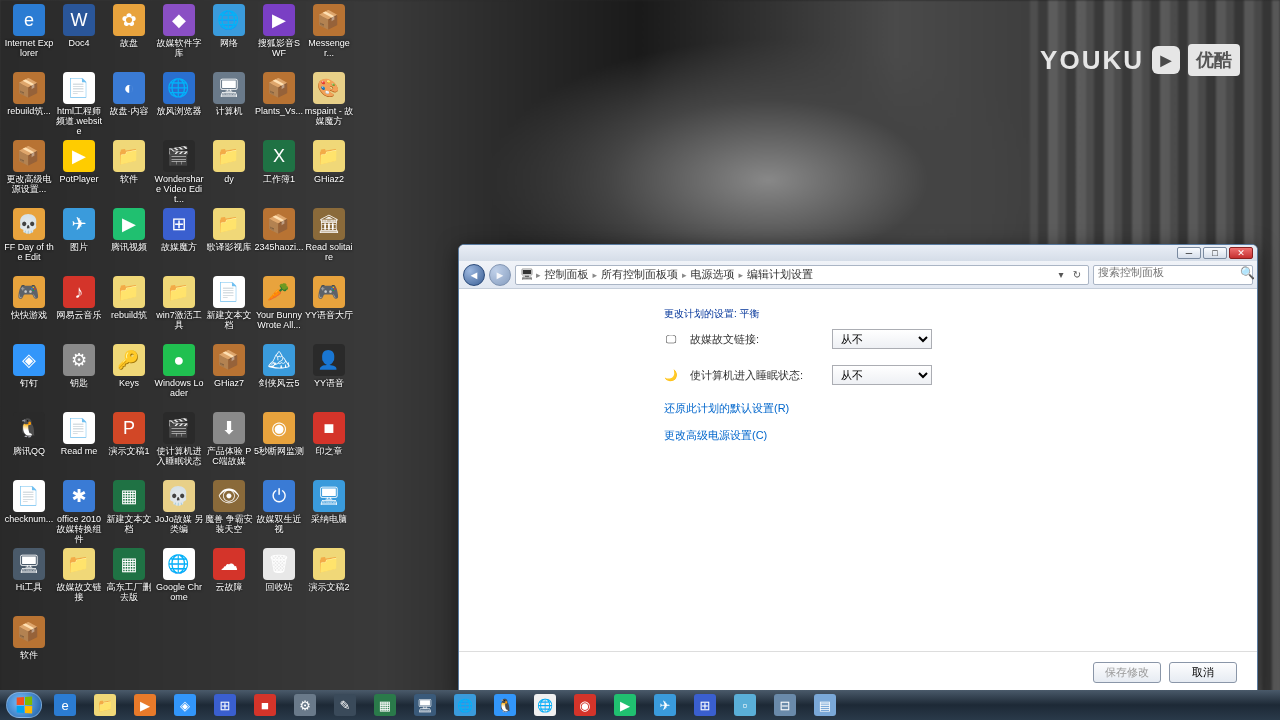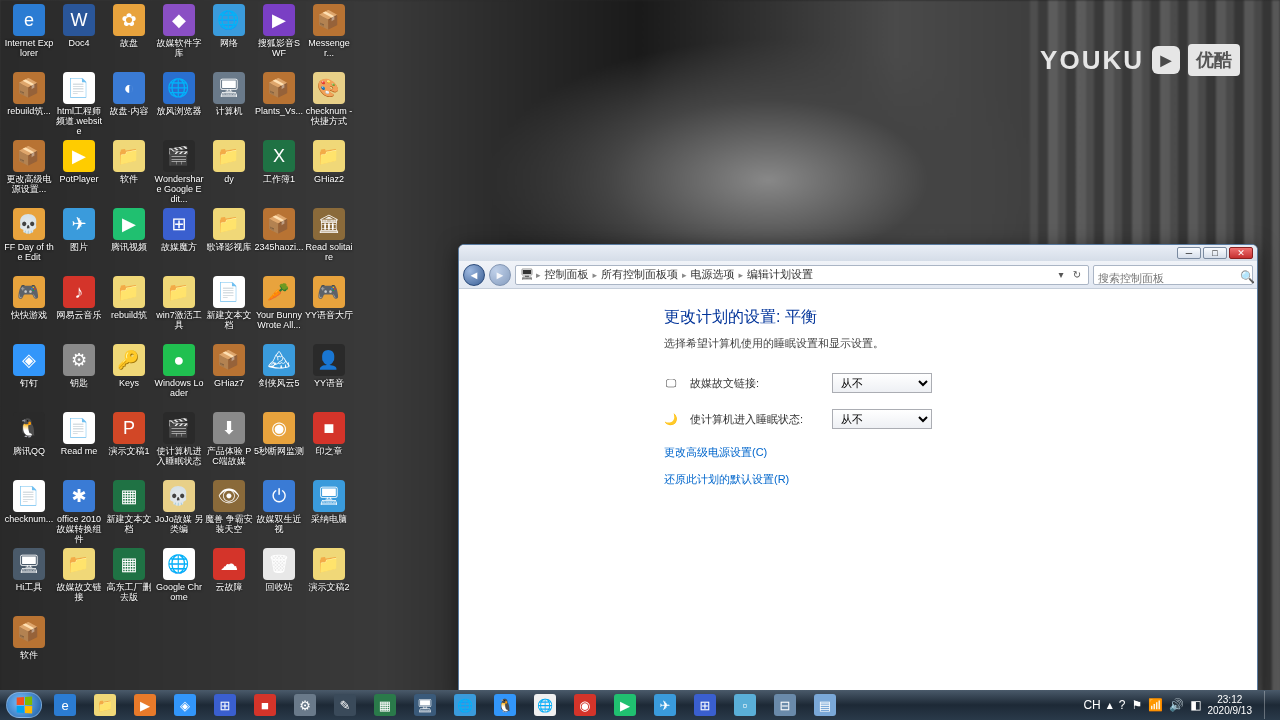--- a/index.html
+++ b/index.html
@@ -36,26 +36,26 @@
 .titlebar .btn { width:24px; height:12px; border:1px solid #7a8aa0; border-radius:2px; background:linear-gradient(#fafcff,#d6deea); font-size:9px; display:flex; align-items:center; justify-content:center; cursor:pointer; }
 .titlebar .btn.close { background:linear-gradient(#f07070,#c53030); color:#fff; border-color:#8a2020; }
 .navbar { height:28px; background:linear-gradient(#f0f3f8,#e2e8f2); border-bottom:1px solid #c4cdd9; display:flex; align-items:center; padding:0 4px; gap:4px; }
 .navbtn { width:22px; height:22px; border-radius:50%; background:radial-gradient(circle at 30% 30%, #9db8e0, #3a5f95); border:1px solid #2a4a7a; display:flex; align-items:center; justify-content:center; color:#fff; font-size:11px; cursor:pointer; }
 .navbtn.fwd { opacity:.55 }
 .addrwrap { flex:1; display:flex; align-items:center; height:20px; background:#fff; border:1px solid #aab5c5; border-radius:2px; padding:0 4px; font-size:11px; color:#333; gap:2px; }
 .addrwrap .sep { color:#888; font-size:9px; }
 .addrwrap .seg { cursor:pointer; padding:0 2px; }
 .addrwrap .drop { margin-left:auto; display:flex; gap:2px; }
 .addrwrap .drop span { width:14px; text-align:center; cursor:pointer; color:#555; font-size:10px; }
-.searchwrap { width:160px; height:20px; background:#fff; border:1px solid #aab5c5; border-radius:2px; display:flex; align-items:flex-end; padding:0 4px; }
+.searchwrap { width:160px; height:20px; background:#fff; border:1px solid #aab5c5; border-radius:2px; display:flex; align-items:flex-start; padding:0 4px; }
 .searchwrap input { flex:1; border:none; outline:none; font-size:11px; color:#888; background:transparent; }
 .searchwrap .sicon { color:#4a6fa5; font-size:12px; cursor:pointer; }
 
 .content { flex:1; padding:18px 30px 0 205px; font-size:11px; color:#333; }
-.content .heading { font-size:16px; color:#003399; margin-bottom:8px; }
+.content .heading { font-size:10px; color:#003399; margin-bottom:8px; }
 .content .desc { color:#444; margin-bottom:22px; }
 .content .row { display:flex; align-items:center; margin-bottom:16px; gap:12px; }
 .content .row .ricon { width:14px; height:14px; display:flex; align-items:center; justify-content:center; font-size:11px; }
 .content .row .rlabel { width:130px; }
 .content select { width:100px; height:20px; border:1px solid #abadb3; font-size:11px; background:linear-gradient(#fff,#eef0f4); padding-left:4px; }
 .content .link { color:#0066cc; cursor:pointer; margin-top:12px; display:block; }
 .footer { border-top:1px solid #ddd; padding:10px 20px; display:flex; justify-content:flex-end; gap:8px; }
 .footer button { min-width:68px; height:21px; font-size:11px; border:1px solid #8a96a8; border-radius:3px; background:linear-gradient(#fdfdfe,#e6ebf2); cursor:pointer; }
 .footer button:disabled { color:#999; cursor:default; }
 
@@ -130,37 +130,37 @@
     <div class="ico">
       <div class="glyph" style="background:#6a7a8a">🖥</div>
       <div class="lbl">计算机</div>
     </div>
     <div class="ico">
       <div class="glyph" style="background:#b87333">📦</div>
       <div class="lbl">Plants_Vs...</div>
     </div>
     <div class="ico">
       <div class="glyph" style="background:#e8d088">🎨</div>
-      <div class="lbl">checknum - 快捷方式</div>
+      <div class="lbl">mspaint - 故媒魔方</div>
     </div>
     <div class="ico">
       <div class="glyph" style="background:#b87333">📦</div>
       <div class="lbl">更改高级电源设置...</div>
     </div>
     <div class="ico">
       <div class="glyph" style="background:#ffcc00">▶</div>
       <div class="lbl">PotPlayer</div>
     </div>
     <div class="ico">
       <div class="glyph" style="background:#f0d878">📁</div>
       <div class="lbl">软件</div>
     </div>
     <div class="ico">
       <div class="glyph" style="background:#2a2a2a">🎬</div>
-      <div class="lbl">Wondershare Google Edit...</div>
+      <div class="lbl">Wondershare Video Edit...</div>
     </div>
     <div class="ico">
       <div class="glyph" style="background:#f0d878">📁</div>
       <div class="lbl">dy</div>
     </div>
     <div class="ico">
       <div class="glyph" style="background:#1f7244">X</div>
       <div class="lbl">工作簿1</div>
     </div>
     <div class="ico">
@@ -365,37 +365,40 @@
         <span>↻</span>
       </span>
     </div>
     <div class="searchwrap">
       <input placeholder="搜索控制面板" style="">
       <span class="sicon">🔍</span>
     </div>
   </div>
   <div class="content">
     <div class="heading">更改计划的设置: 平衡</div>
-    <div class="desc">选择希望计算机使用的睡眠设置和显示设置。</div>
     <div class="row">
       <span class="ricon">🖵</span>
       <span class="rlabel">故媒故文链接:</span>
       <select>
         <option>从不</option>
       </select>
     </div>
     <div class="row">
       <span class="ricon">🌙</span>
       <span class="rlabel">使计算机进入睡眠状态:</span>
       <select>
         <option>从不</option>
       </select>
     </div>
+    <span class="link">还原此计划的默认设置(R)</span>
     <span class="link">更改高级电源设置(C)</span>
-    <span class="link">还原此计划的默认设置(R)</span>
+  </div>
+  <div class="footer">
+    <button disabled="">保存修改</button>
+    <button>取消</button>
   </div>
 </div>
 
 <div class="taskbar">
   <div class="startbtn">
     <div class="flag">
         <span></span>
         <span></span>
         <span></span>
         <span></span>
@@ -456,27 +459,13 @@
       <div class="tbicon">
         <div class="g" style="background:#5aafd8">▫</div>
       </div>
       <div class="tbicon">
         <div class="g" style="background:#6a8aaa">⊟</div>
       </div>
       <div class="tbicon">
         <div class="g" style="background:#7aa8d8">▤</div>
       </div>
     </div>
-  <div class="tray">
-    <span class="ticon">CH</span>
-    <span class="ticon">▴</span>
-    <span class="ticon">?</span>
-    <span class="ticon">⚑</span>
-    <span class="ticon">📶</span>
-    <span class="ticon">🔊</span>
-    <span class="ticon">◧</span>
-    <div class="clock">
-      <div>23:12</div>
-      <div>2020/9/13</div>
-    </div>
-    <div class="showdesk"></div>
-  </div>
 </div>
 
 </body></html>

